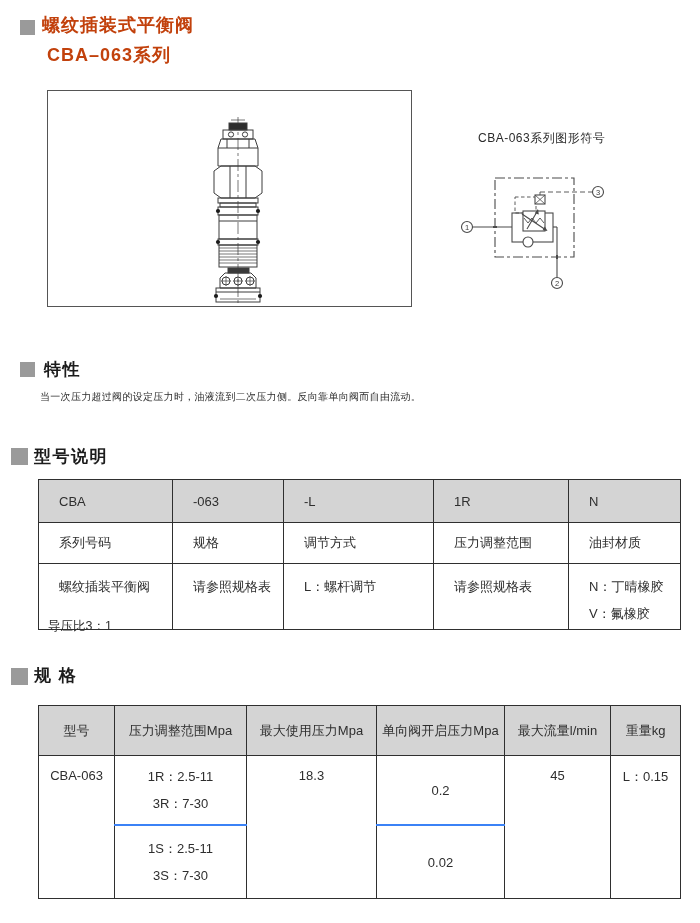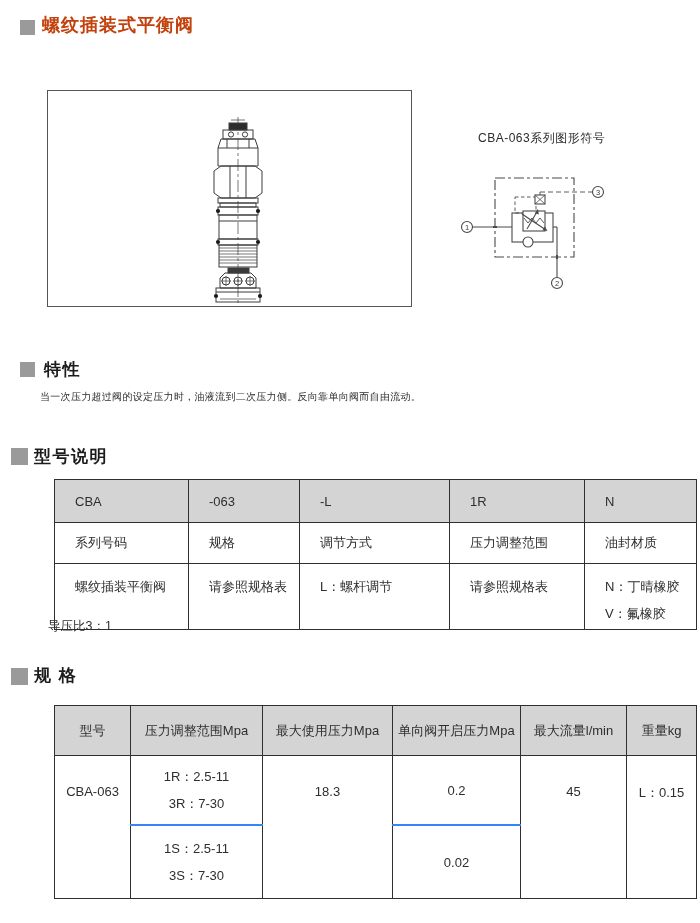--- a/index.html
+++ b/index.html
@@ -9,47 +9,48 @@
   .bullet{position:absolute;background:#9a9a9a;}
   .h-title{position:absolute;font-size:18px;font-weight:bold;color:#c2410c;letter-spacing:1px;white-space:nowrap;}
   .h-sec{position:absolute;font-size:17px;font-weight:bold;color:#1c1c1c;letter-spacing:1.5px;white-space:nowrap;}
 
   .valve-box{position:absolute;left:47px;top:90px;width:363px;height:215px;border:1px solid #555;}
   .sym-caption{position:absolute;left:478px;top:130px;font-size:12px;color:#2b2b2b;letter-spacing:0.5px;}
   .sym-svg{position:absolute;left:440px;top:150px;}
 
   .para{position:absolute;left:40px;top:390px;width:620px;font-size:10px;color:#2e2e2e;letter-spacing:0.3px;}
 
-  table{border-collapse:collapse;table-layout:fixed;margin-left:16px;}
+  table{border-collapse:collapse;table-layout:fixed;}
   td{border:1px solid #2f2f2f;font-size:13px;color:#2e2e2e;overflow:hidden;}
 
   .t-model{position:absolute;left:38px;top:479px;width:642px;}
   .t-model td{padding-left:20px;}
   .t-model tr.codes td{background:#d4d4d4;height:40px;}
   .t-model tr.labels td{height:38px;}
   .t-model tr.values td{height:55px;vertical-align:top;padding-top:9px;line-height:27px;}
 
   .note{position:absolute;left:48px;top:618px;font-size:12.5px;color:#2e2e2e;}
 
   .t-spec{position:absolute;left:38px;top:705px;width:642px;}
   .t-spec td{text-align:center;}
   .t-spec tr.head td{background:#d4d4d4;height:47px;}
   .t-spec tr.r1 td{height:66px;}
   .t-spec tr.r2 td{height:70px;}
-  .t-spec td.span{vertical-align:top;padding-top:28px;}
+  .t-spec td.span{vertical-align:top;padding-top:12px;}
   .t-spec td.two-line{line-height:27px;}
   .t-spec td.sub-div{border-bottom:2px solid #3b82f6;}
 </style>
 </head>
 <body>
 
 <div id="page">
 
   <div class="bullet" style="left:20px;top:20px;width:15px;height:15px;"></div>
   <div class="h-title" style="left:42px;top:13px;">螺纹插装式平衡阀</div>
+  <div class="h-title" style="left:47px;top:43px;">CBA–063系列</div>
 
   <div class="valve-box">
     <svg width="363" height="215" viewBox="0 0 363 215">
       <g stroke="#3c3c3c" fill="none" stroke-width="1">
         <line x1="190" y1="26" x2="190" y2="213" stroke-dasharray="12 3 3 3" stroke-width="0.7"></line>
         <line x1="183" y1="29" x2="197" y2="29" stroke-width="0.7"></line>
         <rect x="181" y="32" width="18" height="7" fill="#2d2d2d"></rect>
         <rect x="175" y="39" width="30" height="9"></rect>
         <circle cx="183" cy="43.5" r="2.6"></circle>
         <circle cx="197" cy="43.5" r="2.6"></circle>

